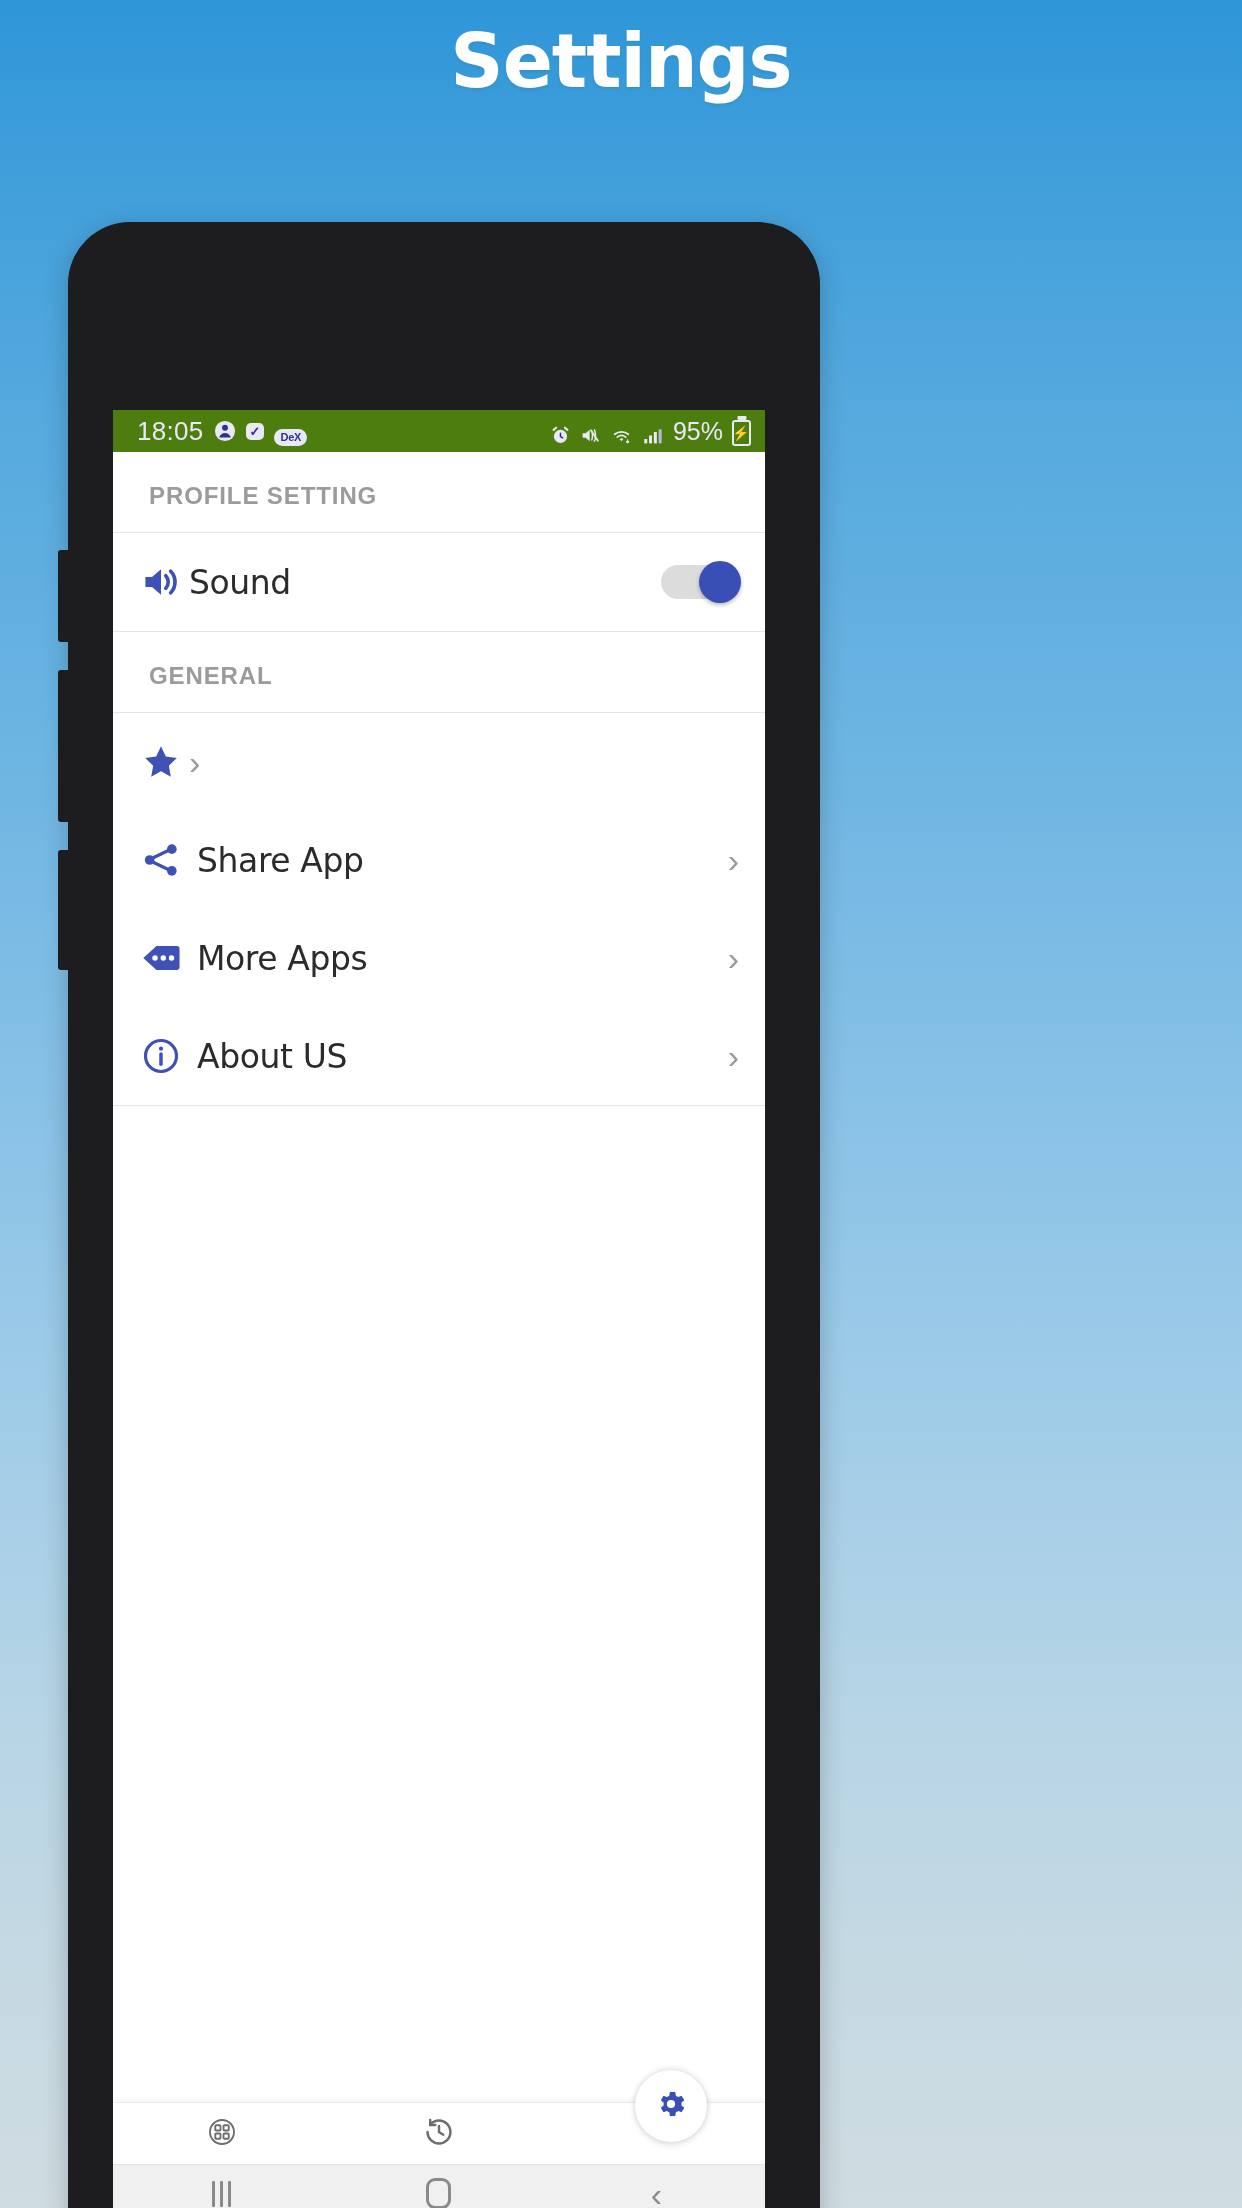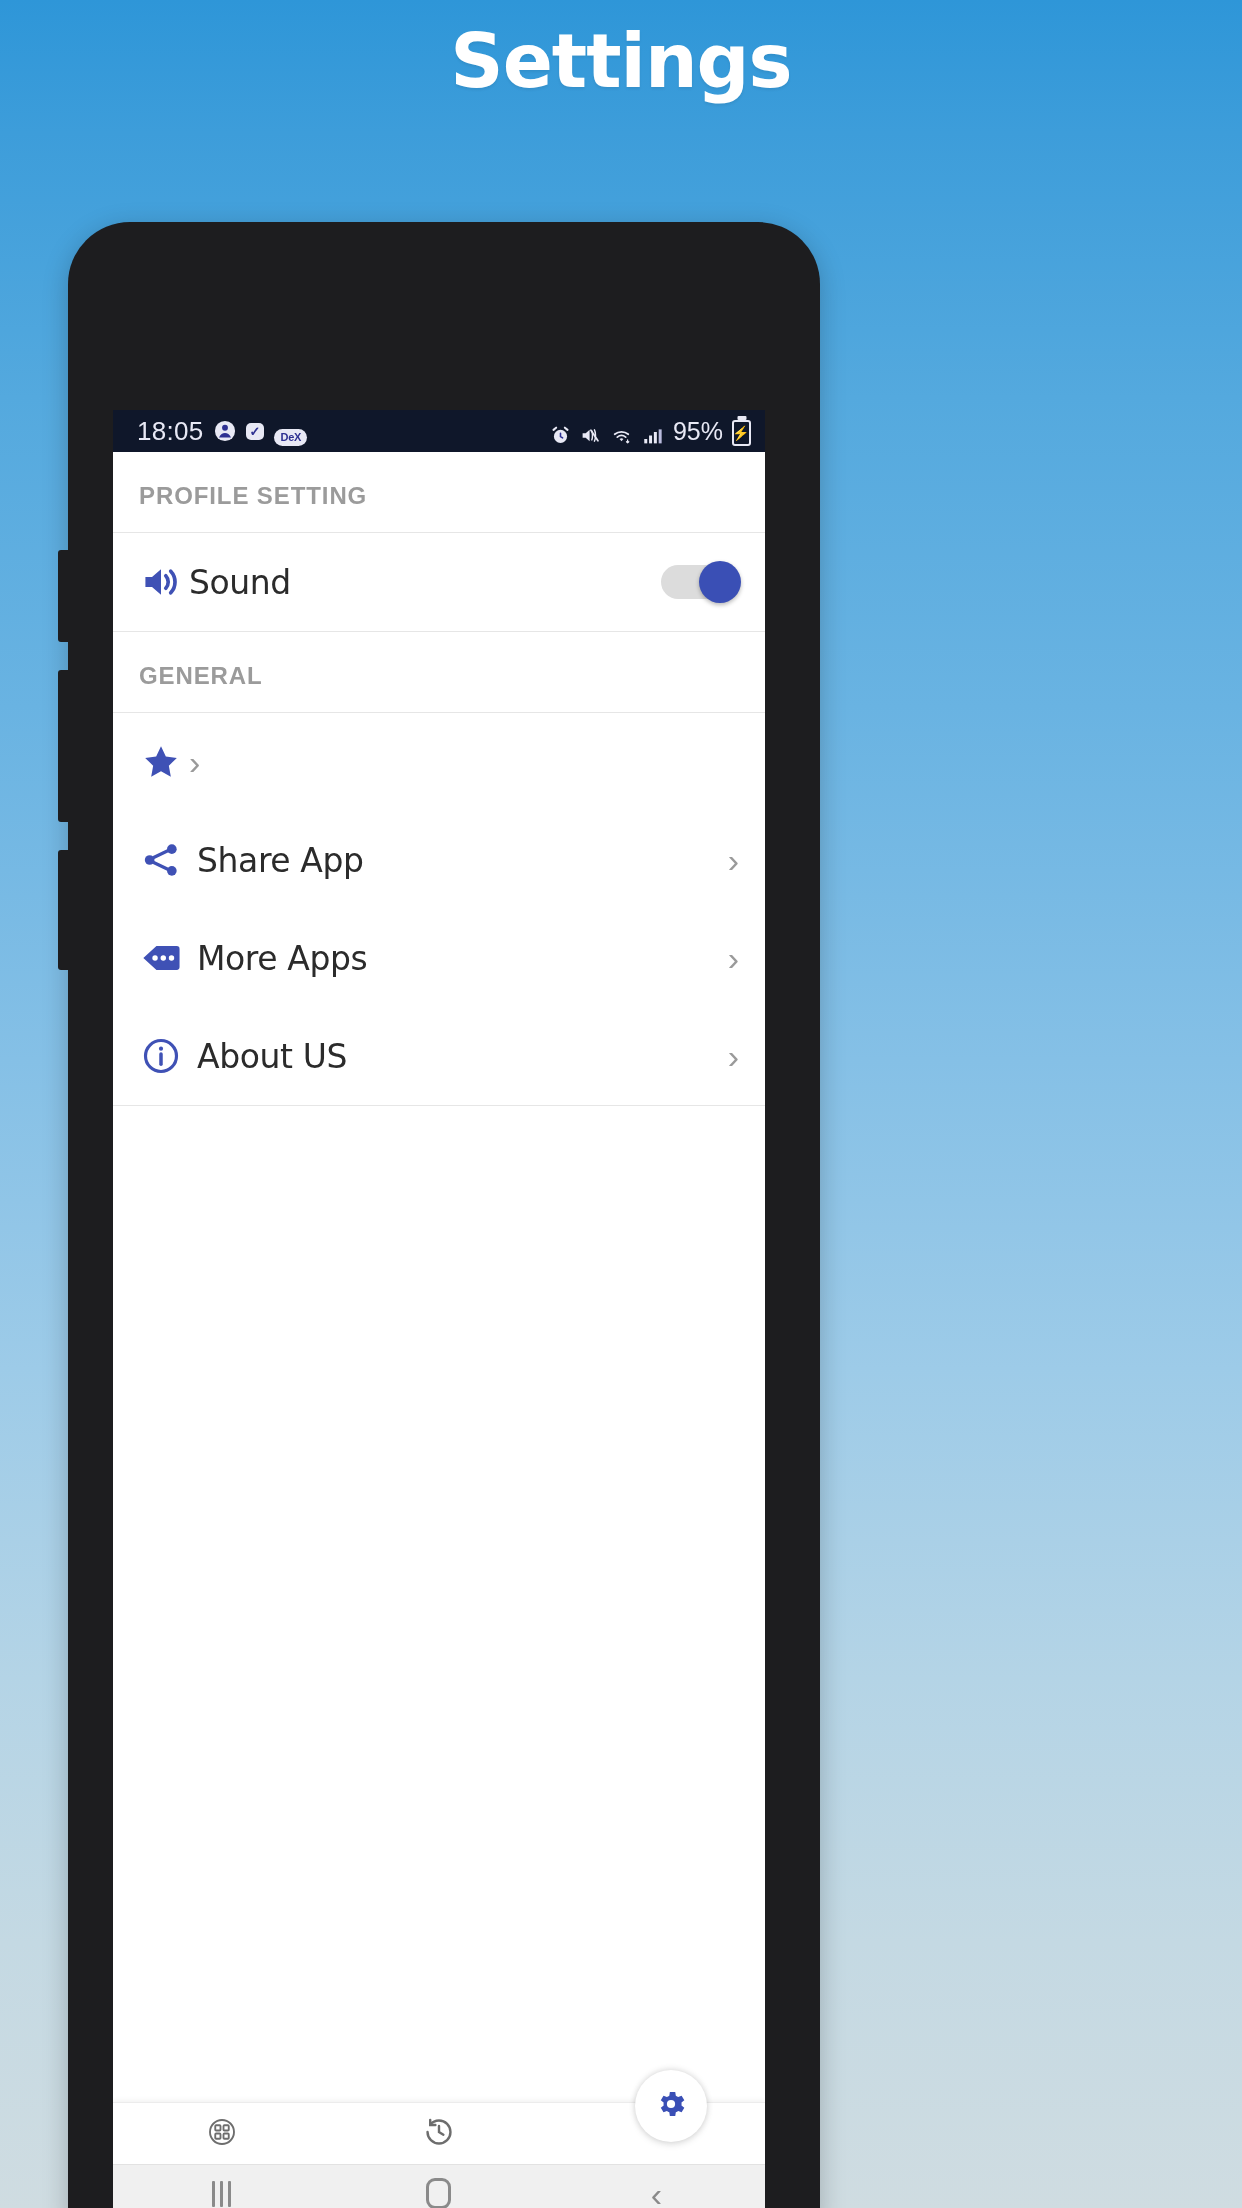--- a/index.html
+++ b/index.html
@@ -37,21 +37,21 @@
   
   .screen{
     position:absolute; left:45px; top:188px;
     width:652px; height:1812px;
     background:#ffffff;
     overflow:hidden;
   }
 
   
   .statusbar{
-    height:42px; background:#0f172a;
+    height:42px; background:#4d7c0f;
     display:flex; align-items:center; justify-content:space-between;
     padding:0 14px 0 24px; color:#e8e9f5;
   }
   .sb-left{ display:flex; align-items:center; gap:10px; }
   .sb-right{ display:flex; align-items:flex-end; gap:9px; }
   .sb-time{ font-size:26px; font-weight:500; letter-spacing:.3px; }
   .sb-ico{ font-size:20px; line-height:1; display:flex; align-items:center; }
   .sb-badge{
     background:#e8e9f5; color:#2e3192; border-radius:5px;
     font-size:13px; font-weight:bold; padding:2px 4px; line-height:1;
@@ -68,21 +68,21 @@
     position:relative; display:flex; align-items:center; justify-content:center;
     font-size:14px; color:#e8e9f5;
   }
   .sb-batt:before{
     content:""; position:absolute; top:-6px; left:50%; transform:translateX(-50%);
     width:9px; height:4px; background:#e8e9f5; border-radius:1px;
   }
 
   
   .section-head{
-    padding:30px 0 22px 26px;
+    padding:30px 0 22px 36px;
     font-size:24px; font-weight:bold; color:#9b9b9b;
     letter-spacing:.9px;
   }
   .divider{ height:1px; background:#e6e6e6; }
   .group{ border-bottom:1px solid #e6e6e6; }
 
   
   .row{
     display:flex; align-items:center;
     height:98px; padding:0 26px 0 20px;

